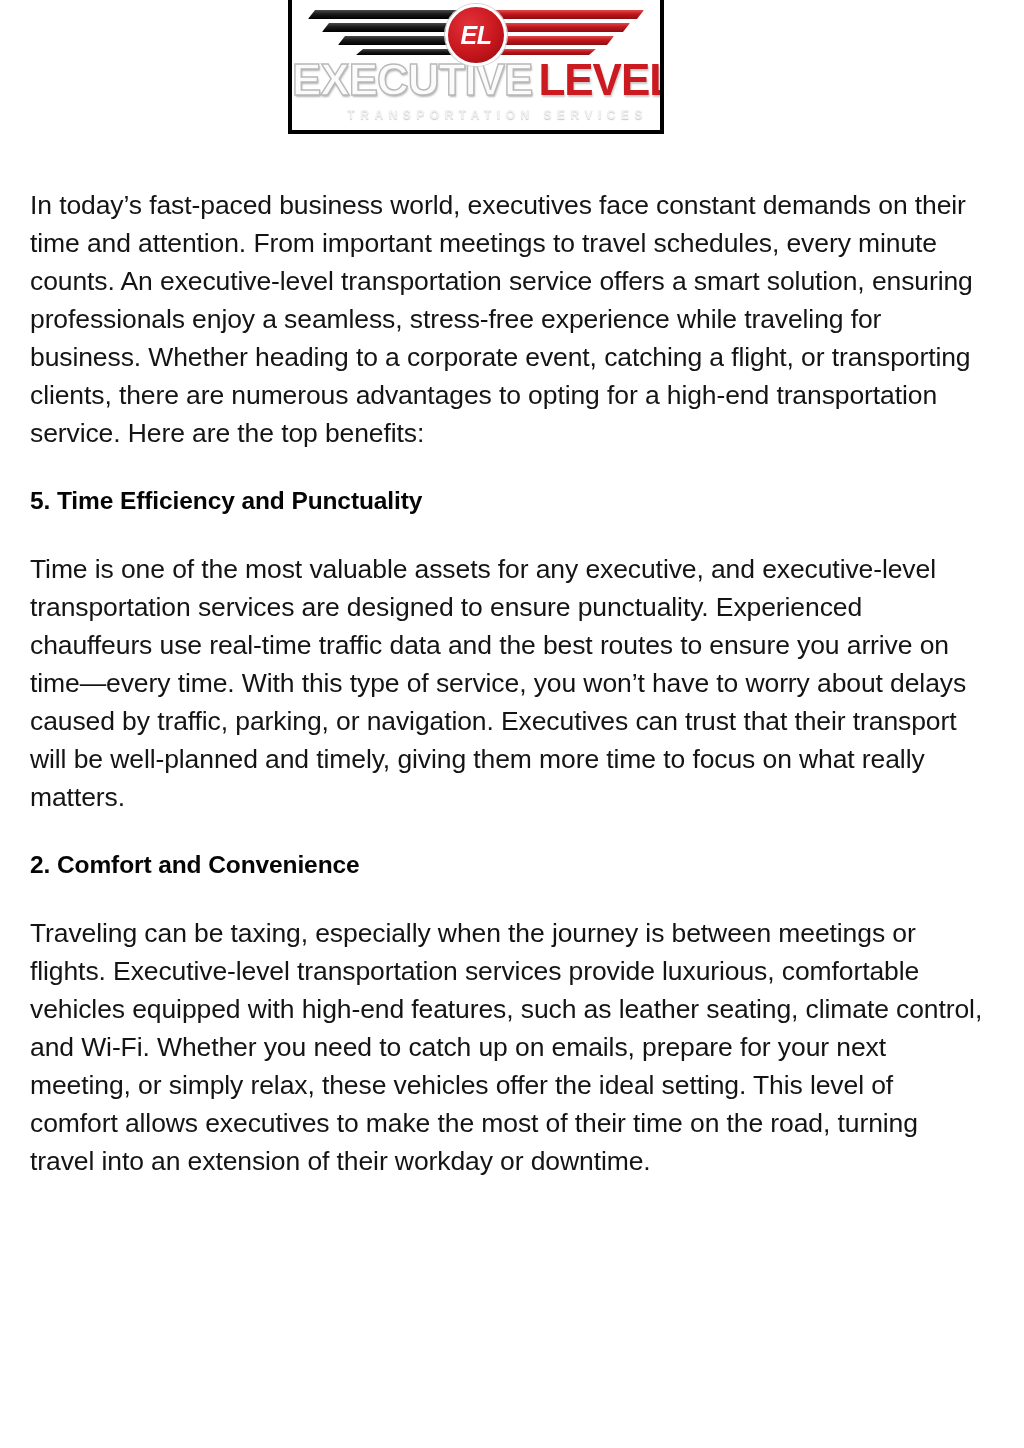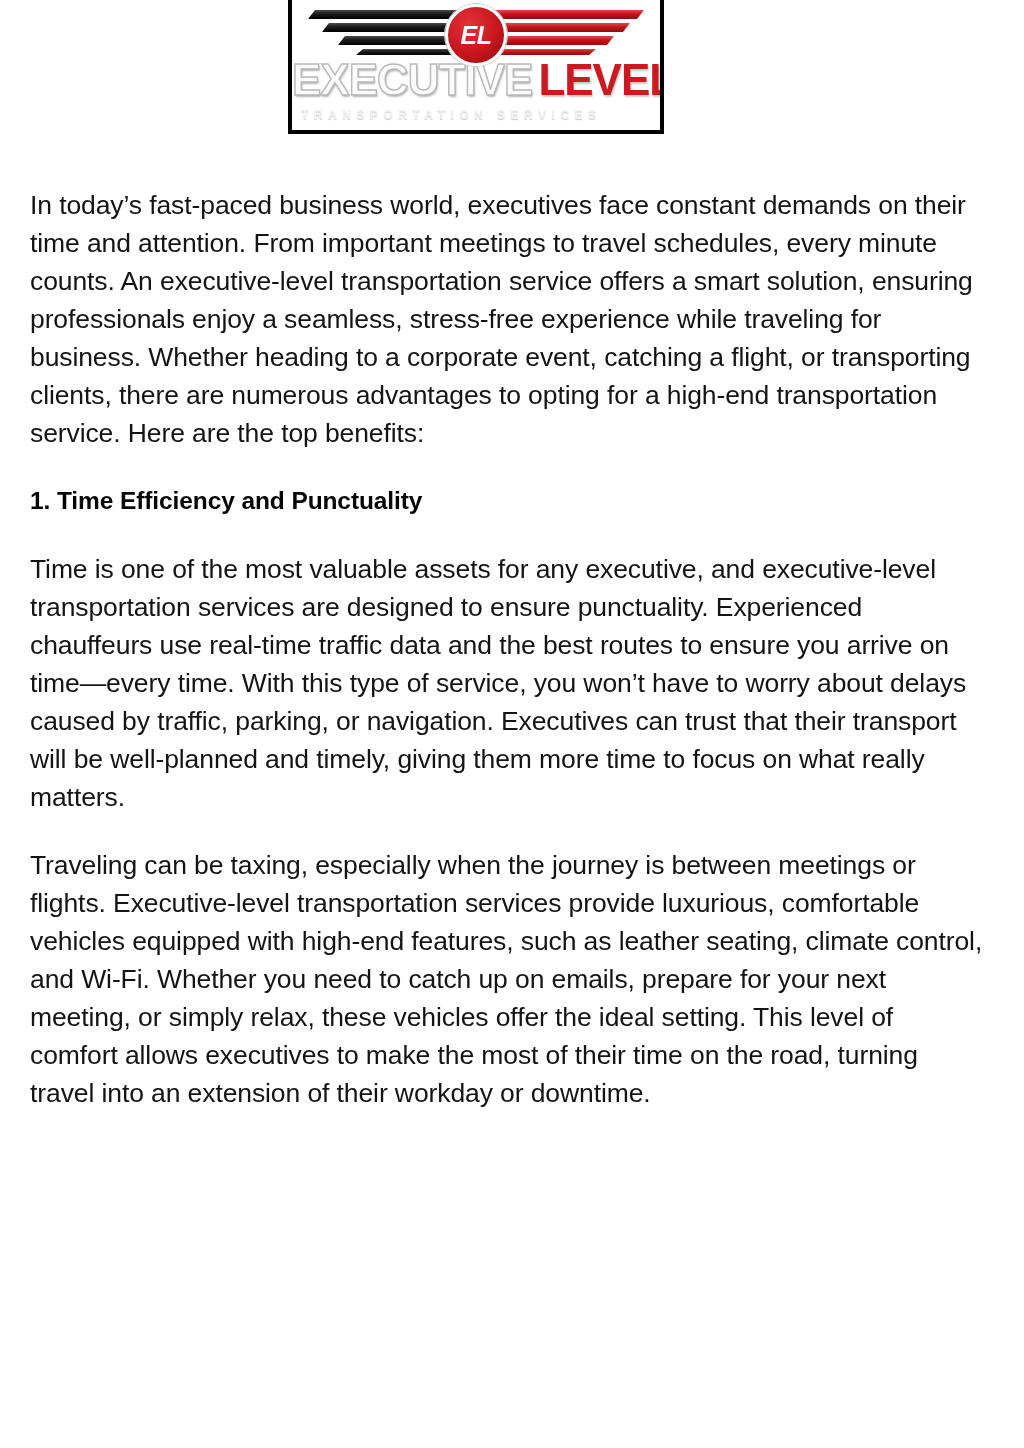--- a/index.html
+++ b/index.html
@@ -125,21 +125,21 @@
   .wm-level {
     color: #cc1a21;
     text-shadow: 1px 2px 2px rgba(130,130,130,0.45);
     margin-left: 6px;
   }
   .tagline {
     position: absolute;
     left: 0;
     right: 12px;
     top: 108px;
-    text-align: left;
+    text-align: right;
     font-family: "Liberation Sans", sans-serif;
     font-size: 12px;
     font-weight: bold;
     letter-spacing: 5.5px;
     color: #f2f2f2;
     text-shadow: 0 1px 1px rgba(190,190,190,0.85);
     white-space: nowrap;
     margin-left: 9px;
   }
 
@@ -201,22 +201,23 @@
       </div>
 
       <div class="tagline">TRANSPORTATION SERVICES</div>
     </div>
   </div>
 
   <div class="content">
 
     <p class="para">In today’s fast-paced business world, executives face constant demands on their time and attention. From important meetings to travel schedules, every minute counts. An executive-level transportation service offers a smart solution, ensuring professionals enjoy a seamless, stress-free experience while traveling for business. Whether heading to a corporate event, catching a flight, or transporting clients, there are numerous advantages to opting for a high-end transportation service. Here are the top benefits:</p>
 
-    <p class="heading">1. Time Efficiency and Punctuality</p>
+    <p class="heading">5. Time Efficiency and Punctuality</p>
 
     <p class="para">Time is one of the most valuable assets for any executive, and executive-level transportation services are designed to ensure punctuality. Experienced chauffeurs use real-time traffic data and the best routes to ensure you arrive on time—every time. With this type of service, you won’t have to worry about delays caused by traffic, parking, or navigation. Executives can trust that their transport will be well-planned and timely, giving them more time to focus on what really matters.</p>
 
+    <p class="heading">2. Comfort and Convenience</p>
 
     <p class="para">Traveling can be taxing, especially when the journey is between meetings or flights. Executive-level transportation services provide luxurious, comfortable vehicles equipped with high-end features, such as leather seating, climate control, and Wi-Fi. Whether you need to catch up on emails, prepare for your next meeting, or simply relax, these vehicles offer the ideal setting. This level of comfort allows executives to make the most of their time on the road, turning travel into an extension of their workday or downtime.</p>
 
   </div>
 
 </div>
 
 </body></html>

